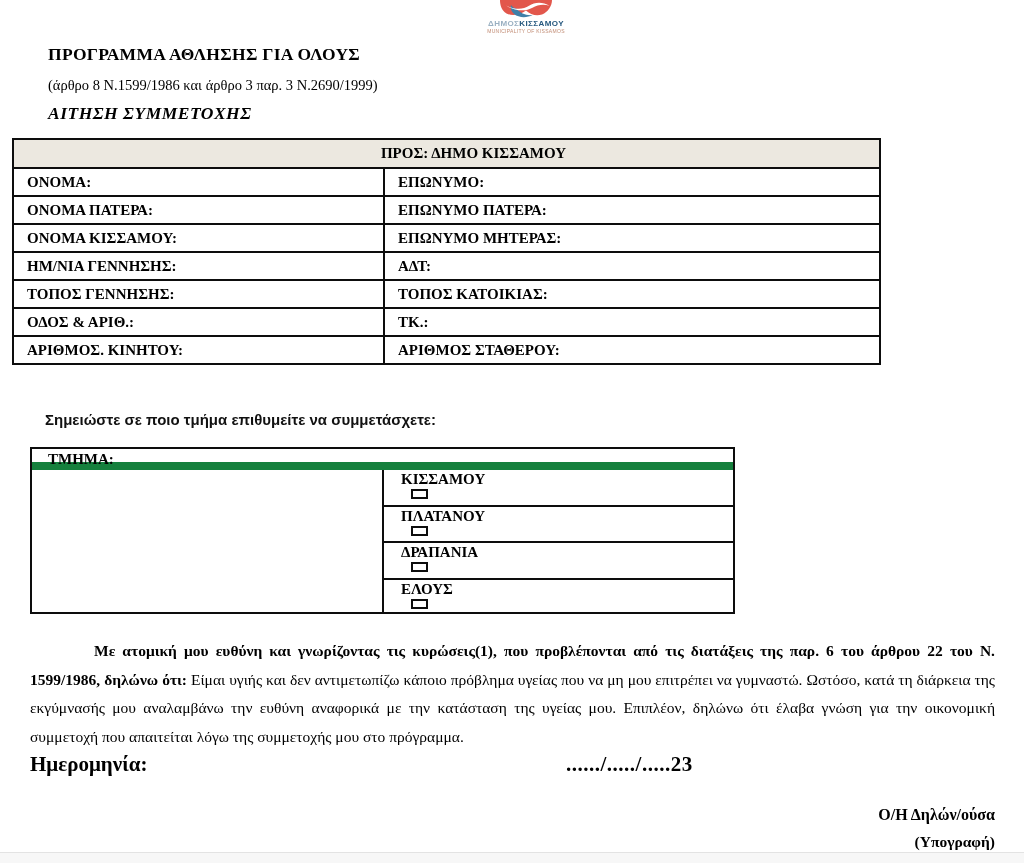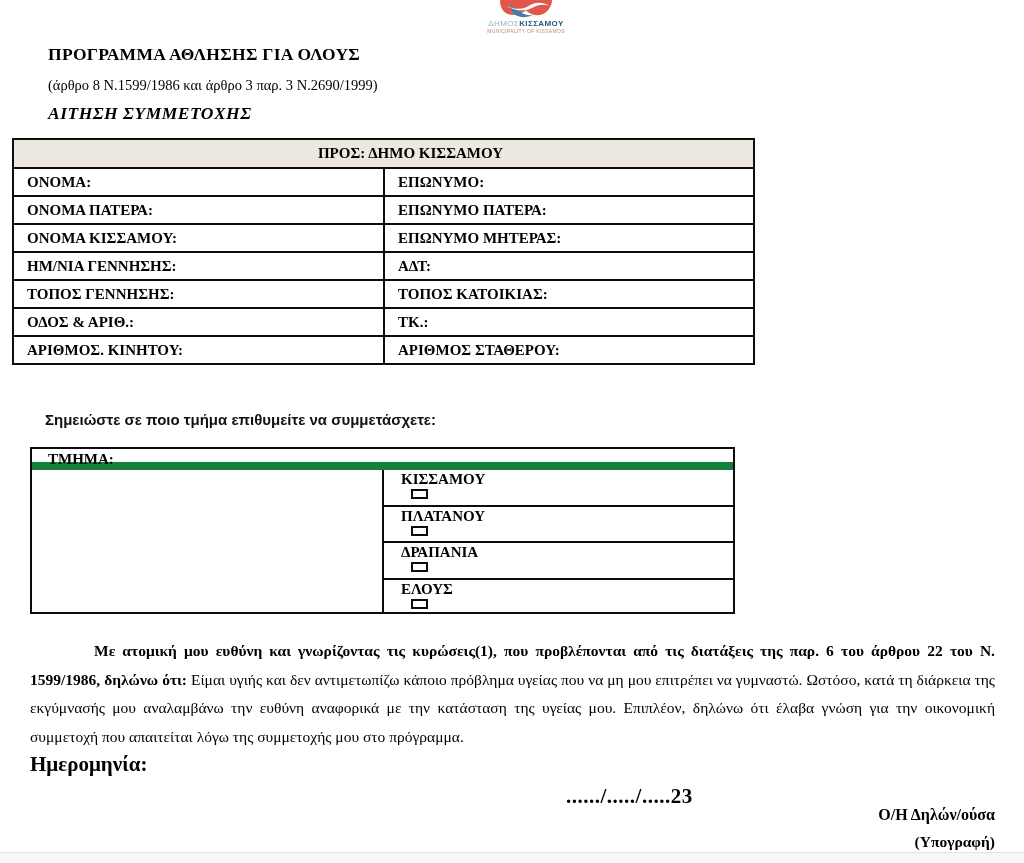--- a/index.html
+++ b/index.html
@@ -4,32 +4,32 @@
 <style>
   * { margin:0; padding:0; box-sizing:border-box; }
   html,body { width:1024px; height:863px; background:#ffffff; overflow:hidden;
               font-family:"Liberation Serif","DejaVu Serif",serif; color:#000; }
   .page { position:relative; width:1024px; height:863px; background:#fff; }
 
   
   .logo { position:absolute; left:428px; top:0; width:196px; text-align:center; }
   .logo svg { display:block; margin:0 auto; }
   .logo-text { font-family:"Liberation Sans",sans-serif; font-size:8px; letter-spacing:.4px; line-height:9px; margin-top:1px; }
-  .logo-text .lt1 { color:#9ab0c2; font-weight:400; }
+  .logo-text .lt1 { color:#9ab0c2; font-weight:700; }
   .logo-text .lt2 { color:#27597f; font-weight:700; }
   .logo-sub { font-family:"Liberation Sans",sans-serif; font-size:5px; color:#c08a72; letter-spacing:.3px; line-height:6px; }
 
   
   .titles { position:absolute; left:48px; width:976px; text-align:left; }
   .t-main   { top:44px;  font-size:17.5px; font-weight:700; letter-spacing:.3px; }
   .t-sub    { top:77px;  font-size:14.5px; font-weight:400; }
   .t-apply  { top:103px; font-size:17.5px; font-weight:700; letter-spacing:.5px;font-style:italic; }
 
   
-  table.info { position:absolute; left:12px; top:138px; width:743px;
+  table.info { position:absolute; left:12px; top:138px; width:869px;
                border-collapse:collapse; table-layout:fixed; }
   table.info td { border:2px solid #0d0d0d; font-size:15px; font-weight:700;
                   padding:4px 8px 4px 13px; height:28px; vertical-align:middle; }
   table.info tr.hdr td { background:#ece8e0; text-align:center; padding-left:62px; height:29px; }
   table.info col.c1 { width:371px; }
 
   
   .note { position:absolute; left:45px; top:411px; font-family:"Liberation Sans","DejaVu Sans",sans-serif;
           font-size:15px; font-weight:700; color:#111; }
 
@@ -44,21 +44,21 @@
   .dept-option:last-child { border-bottom:none; }
   .dept-option-label { font-size:15px; font-weight:700; line-height:17px; }
   .dept-checkbox { width:17px; height:10px; border:2px solid #0d0d0d; margin:1px 0 0 10px; background:#fff; }
 
   
   .decl { position:absolute; left:30px; top:637px; width:965px; font-size:15.5px;
           line-height:28.7px; text-align:justify; text-indent:64px; }
   .decl b { font-weight:700; }
 
   .date-row { position:absolute; left:30px; top:752px; width:965px; font-size:21px; font-weight:700; }
-  .date-value { position:absolute; left:536px; top:0; letter-spacing:.5px;margin-top:32px; }
+  .date-value { position:absolute; left:536px; top:0; letter-spacing:.5px; }
 
   .signer    { position:absolute; right:29px; top:806px; font-size:16px; font-weight:700; text-align:right; }
   .signature { position:absolute; right:29px; top:833px; font-size:15.5px; font-weight:700; text-align:right; }
 
   
   .bottom-bar { position:absolute; left:0; bottom:0; width:1024px; height:11px;
                 background:#f7f7f7; border-top:1px solid #e3e3e3; }
 </style>
 </head>
 <body>

